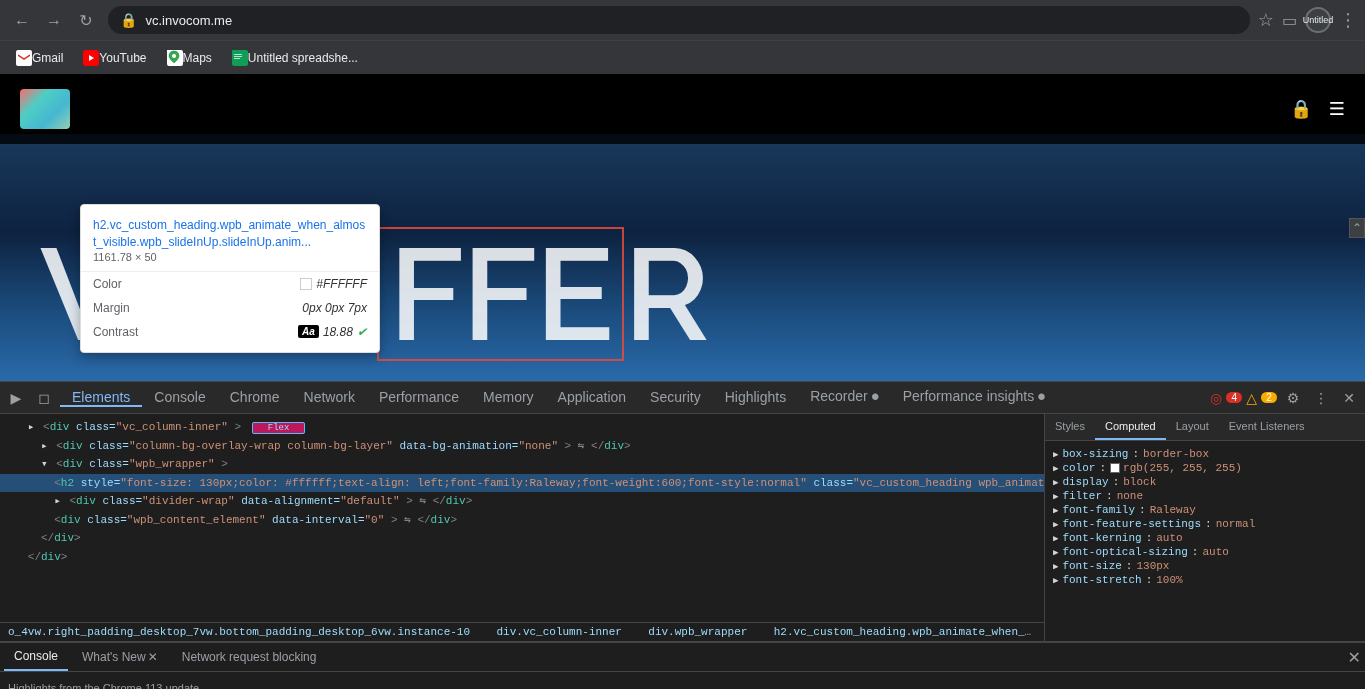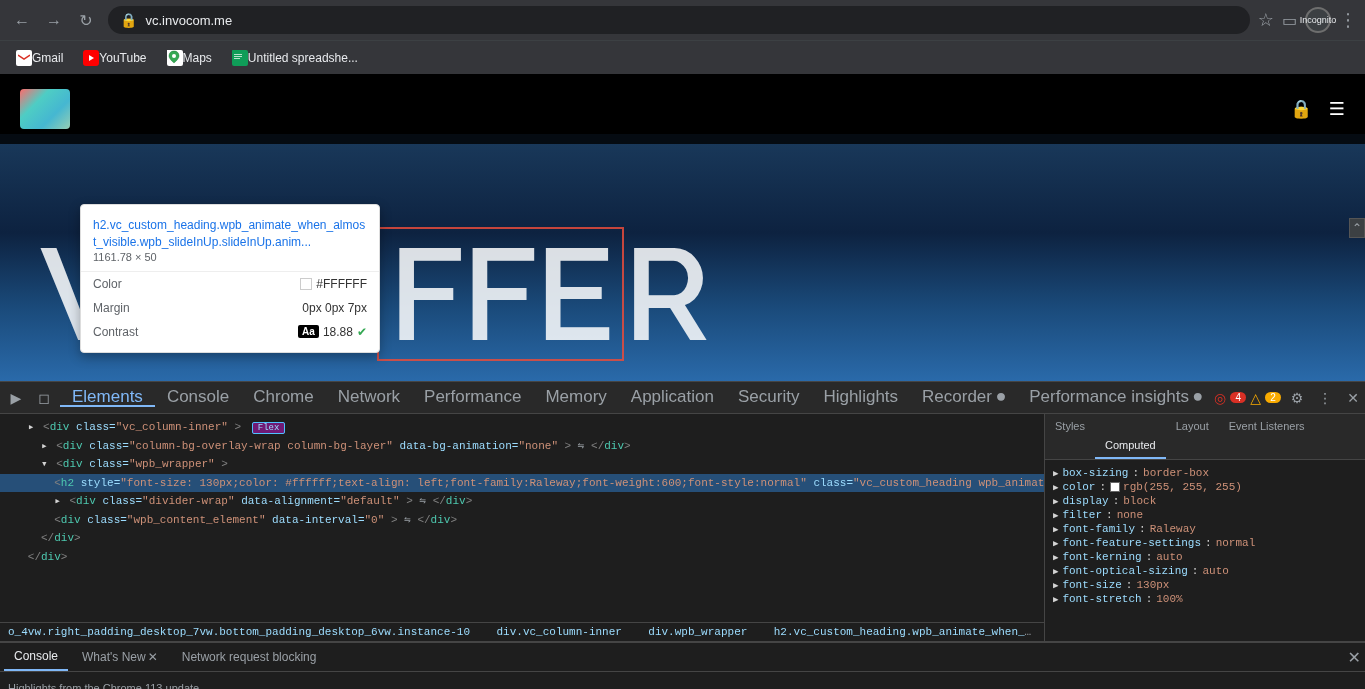--- a/index.html
+++ b/index.html
@@ -165,21 +165,21 @@
       color: #5f6368;
       font-size: 11px;
     }
     .tooltip-row {
       display: flex;
       justify-content: space-between;
       align-items: center;
       padding: 5px 12px;
     }
     .tooltip-label { color: #5f6368; }
-    .tooltip-value { color: #333; display: flex; align-items: center; gap: 4px; }
+    .tooltip-value { color: #333; display: flex; align-items: center; gap: 4px; font-style: italic; }
     .color-swatch {
       width: 12px; height: 12px;
       border: 1px solid #ccc;
       display: inline-block;
       background: #ffffff;
     }
     .section-divider {
       padding: 4px 12px;
       font-size: 11px;
       color: #5f6368;
@@ -225,21 +225,21 @@
       gap: 0;
       flex-shrink: 0;
     }
     .devtools-tab {
       padding: 0 12px;
       height: 19px;
       display: flex;
       align-items: center;
       color: #9aa0a6;
       cursor: pointer;
-      font-size: 17px;
+      font-size: 14px;
       border-bottom: 2px solid transparent;
       white-space: nowrap;
     }
     .devtools-tab.active {
       color: #80b8f7;
       border-bottom: 2px solid #80b8f7;
     }
     .devtools-tab-left { display: flex; align-items: center; gap: 4px; margin-right: 4px; }
     .devtools-icon-btn {
       width: 24px; height: 24px;
@@ -304,24 +304,24 @@
       line-height: 1.5;
       white-space: nowrap;
       cursor: pointer;
     }
     .html-line.highlighted { background: #264f78; }
     .tree-indent { display: inline-block; }
     .tag-name { color: #4ec9b0; }
     .attr-name { color: #9cdcfe; }
     .attr-val { color: #ce9178; }
     .flex-badge {
-      background: #701a75;
+      background: #be185d;
       color: #9cdcfe;
       font-size: 9px;
-      padding: 0 5px;
+      padding: 0 15px;
       border-radius: 2px;
       margin-left: 4px;
       border: 1px solid #4fc1ff;
     }
     .arrow { color: #d4d4d4; margin-right: 2px; cursor: pointer; }
     .tag-bracket { color: #808080; }
 
     
     .breadcrumb-bar {
       background: #1e1e1e;
@@ -354,21 +354,20 @@
     .styles-tab {
       padding: 6px 10px;
       color: #9aa0a6;
       cursor: pointer;
       font-size: 11px;
       border-bottom: 2px solid transparent;
     }
     .styles-tab.active {
       color: #e8eaed;
       border-bottom: 2px solid #80b8f7;
-      margin-top: 19px;
     }
     .styles-content { padding: 6px 0; }
     .style-row {
       display: flex;
       padding: 1px 8px;
       gap: 4px;
       font-family: 'Courier New', monospace;
       font-size: 11px;
     }
     .style-prop { color: #9cdcfe; }
@@ -448,21 +447,21 @@
       <button class="nav-btn">↻</button>
     </div>
     <div class="address-bar">
       <span class="lock-icon">🔒</span>
       <span>vc.invocom.me</span>
     </div>
     <div class="title-bar-right">
       <span style="font-size:18px;">☆</span>
       <span style="font-size:16px;">▭</span>
       <div class="profile-btn">
-        <span style="font-size:9px;">Incognito</span>
+        <span style="font-size:9px;">Untitled</span>
       </div>
       <span class="menu-dots">⋮</span>
     </div>
   </div>
 
   <div class="bookmarks-bar">
     <div class="bookmark-item">
       <div class="bm-icon gmail-icon">
         <svg width="12" height="10" viewBox="0 0 12 10">
             <rect width="12" height="10" fill="#fff"></rect>

